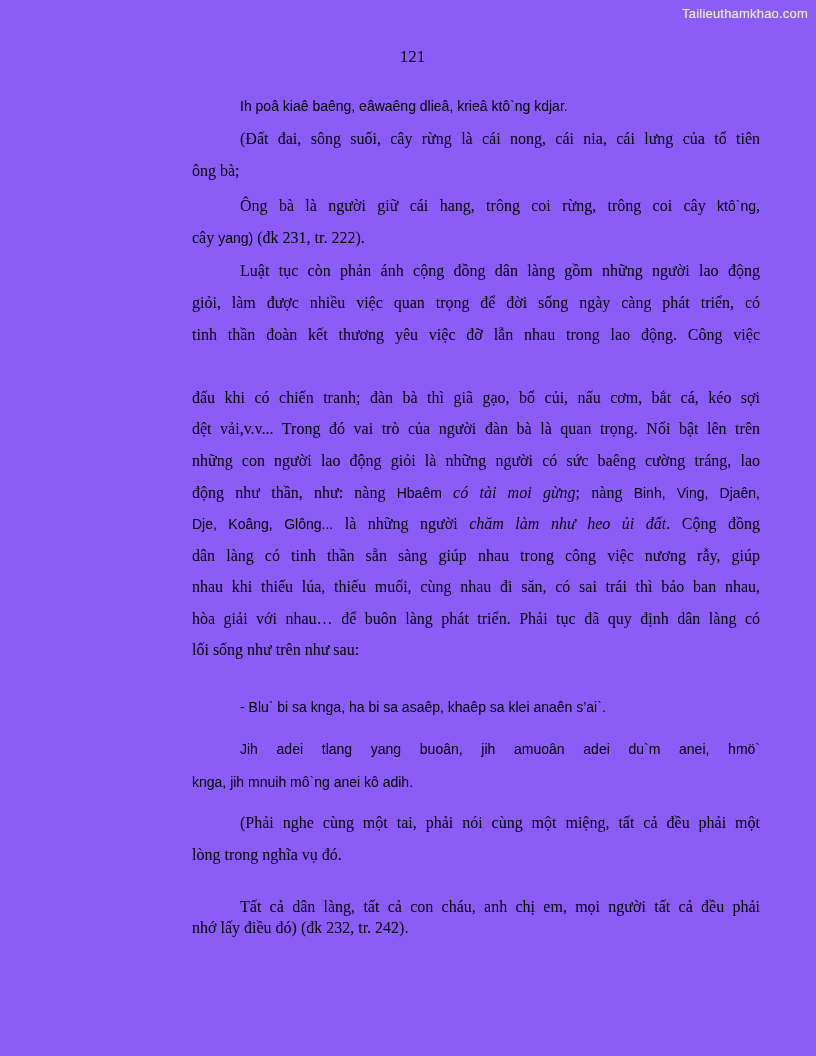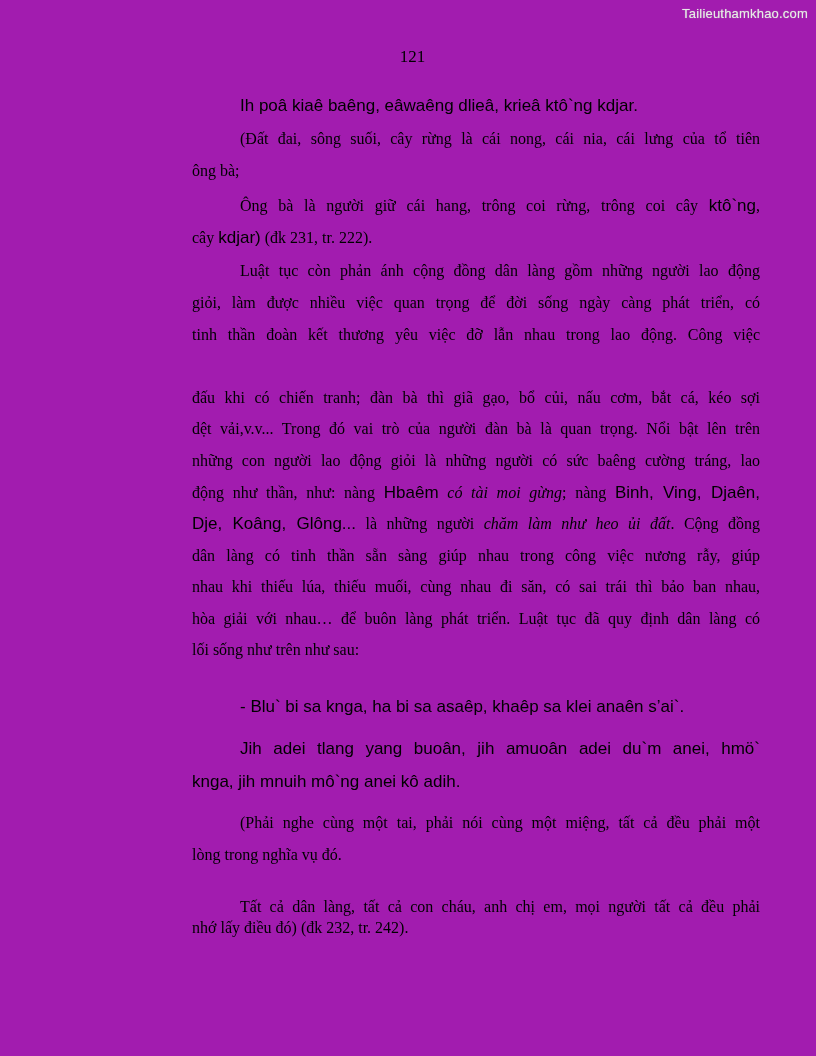--- a/index.html
+++ b/index.html
@@ -1,52 +1,52 @@
 <!DOCTYPE html>
 <html><head>
 <meta charset="utf-8">
 <style>
   html, body { margin: 0; padding: 0; background: #ffffff; }
   body { width: 816px; height: 1056px; position: relative; overflow: hidden; }
-  .page { position: absolute; left: 0; top: 0; width: 816px; height: 1056px; background: #a21caf; }
+  .page { position: absolute; left: 0; top: 0; width: 816px; height: 1056px; background: #8b5cf6; }
   .watermark { position: absolute; top: 6px; right: 8px; font-family: "Liberation Sans", sans-serif; font-size: 13px; color: #e8e8e8; text-shadow: 0 0 1px #bbb; letter-spacing: 0.2px; }
   .page-number { position: absolute; top: 47px; left: 0; width: 816px; text-align: center; font-family: "Liberation Serif", serif; font-size: 17px; color: #000; padding-left: 9px; box-sizing: border-box; }
   .line { position: absolute; left: 192px; width: 568px; white-space: nowrap; color: #000; font-family: "Liberation Serif", serif; font-size: 16px; line-height: 20px; }
   .line.just { text-align: justify; text-align-last: justify; }
   .line.indent { left: 240px; width: 520px; }
-  .ede { font-family: "Liberation Sans", sans-serif; font-size: 17px; }
+  .ede { font-family: "Liberation Sans", sans-serif; font-size: 14px; }
   em { font-style: italic; }
 </style>
 </head>
 <body>
 
 <div class="page">
 
   <div class="watermark">Tailieuthamkhao.com</div>
   <div class="page-number">121</div>
 
   <div class="line indent ede" style="top:96px;">Ih poâ kiaê baêng, eâwaêng dlieâ, krieâ ktô`ng kdjar.</div>
 
   <div class="line indent just" style="top:129px;">(Đất đai, sông suối, cây rừng là cái nong, cái nia, cái lưng của tổ tiên</div>
   <div class="line" style="top:161px;">ông bà;</div>
 
   <div class="line indent just" style="top:196px;"><span>Ông bà là người giữ cái hang, trông coi rừng, trông coi cây </span><span class="ede">ktô`ng</span><span>,</span></div>
-  <div class="line" style="top:228px;"><span>cây </span><span class="ede">kdjar)</span><span> (đk 231, tr. 222).</span></div>
+  <div class="line" style="top:228px;"><span>cây </span><span class="ede">yang)</span><span> (đk 231, tr. 222).</span></div>
 
   <div class="line indent just" style="top:261px;">Luật tục còn phản ánh cộng đồng dân làng gồm những người lao động</div>
   <div class="line just" style="top:293px;">giỏi, làm được nhiều việc quan trọng để đời sống ngày càng phát triển, có</div>
   <div class="line just" style="top:325px;">tinh thần đoàn kết thương yêu việc đỡ lẫn nhau trong lao động. Công việc</div>
   <div class="line just" style="top:388px;">đấu khi có chiến tranh; đàn bà thì giã gạo, bổ củi, nấu cơm, bắt cá, kéo sợi</div>
   <div class="line just" style="top:419px;">dệt vải,v.v... Trong đó vai trò của người đàn bà là quan trọng. Nổi bật lên trên</div>
   <div class="line just" style="top:451px;">những con người lao động giỏi là những người có sức baêng cường tráng, lao</div>
   <div class="line just" style="top:483px;"><span>động như thần, như: nàng </span><span class="ede">Hbaêm</span><em> có tài moi gừng</em><span>; nàng </span><span class="ede">Binh, Ving, Djaên,</span></div>
   <div class="line just" style="top:514px;"><span class="ede">Dje, Koâng, Glông...</span><span> là những người </span><em>chăm làm như heo ủi đất</em><span>. Cộng đồng</span></div>
   <div class="line just" style="top:546px;">dân làng có tinh thần sẵn sàng giúp nhau trong công việc nương rẫy, giúp</div>
   <div class="line just" style="top:577px;">nhau khi thiếu lúa, thiếu muối, cùng nhau đi săn, có sai trái thì bảo ban nhau,</div>
-  <div class="line just" style="top:609px;">hòa giải với nhau… để buôn làng phát triển. Luật tục đã quy định dân làng có</div>
+  <div class="line just" style="top:609px;">hòa giải với nhau… để buôn làng phát triển. Phải tục đã quy định dân làng có</div>
   <div class="line" style="top:640px;">lối sống như trên như sau:</div>
 
   <div class="line indent ede" style="top:697px;">- Blu` bi sa knga, ha bi sa asaêp, khaêp sa klei anaên s’ai`.</div>
 
   <div class="line indent ede just" style="top:739px;">Jih adei tlang yang buoân, jih amuoân adei du`m anei, hmö`</div>
   <div class="line ede" style="top:772px;">knga, jih mnuih mô`ng anei kô adih.</div>
 
   <div class="line indent just" style="top:813px;">(Phải nghe cùng một tai, phải nói cùng một miệng, tất cả đều phải một</div>
   <div class="line" style="top:845px;">lòng trong nghĩa vụ đó.</div>
 

